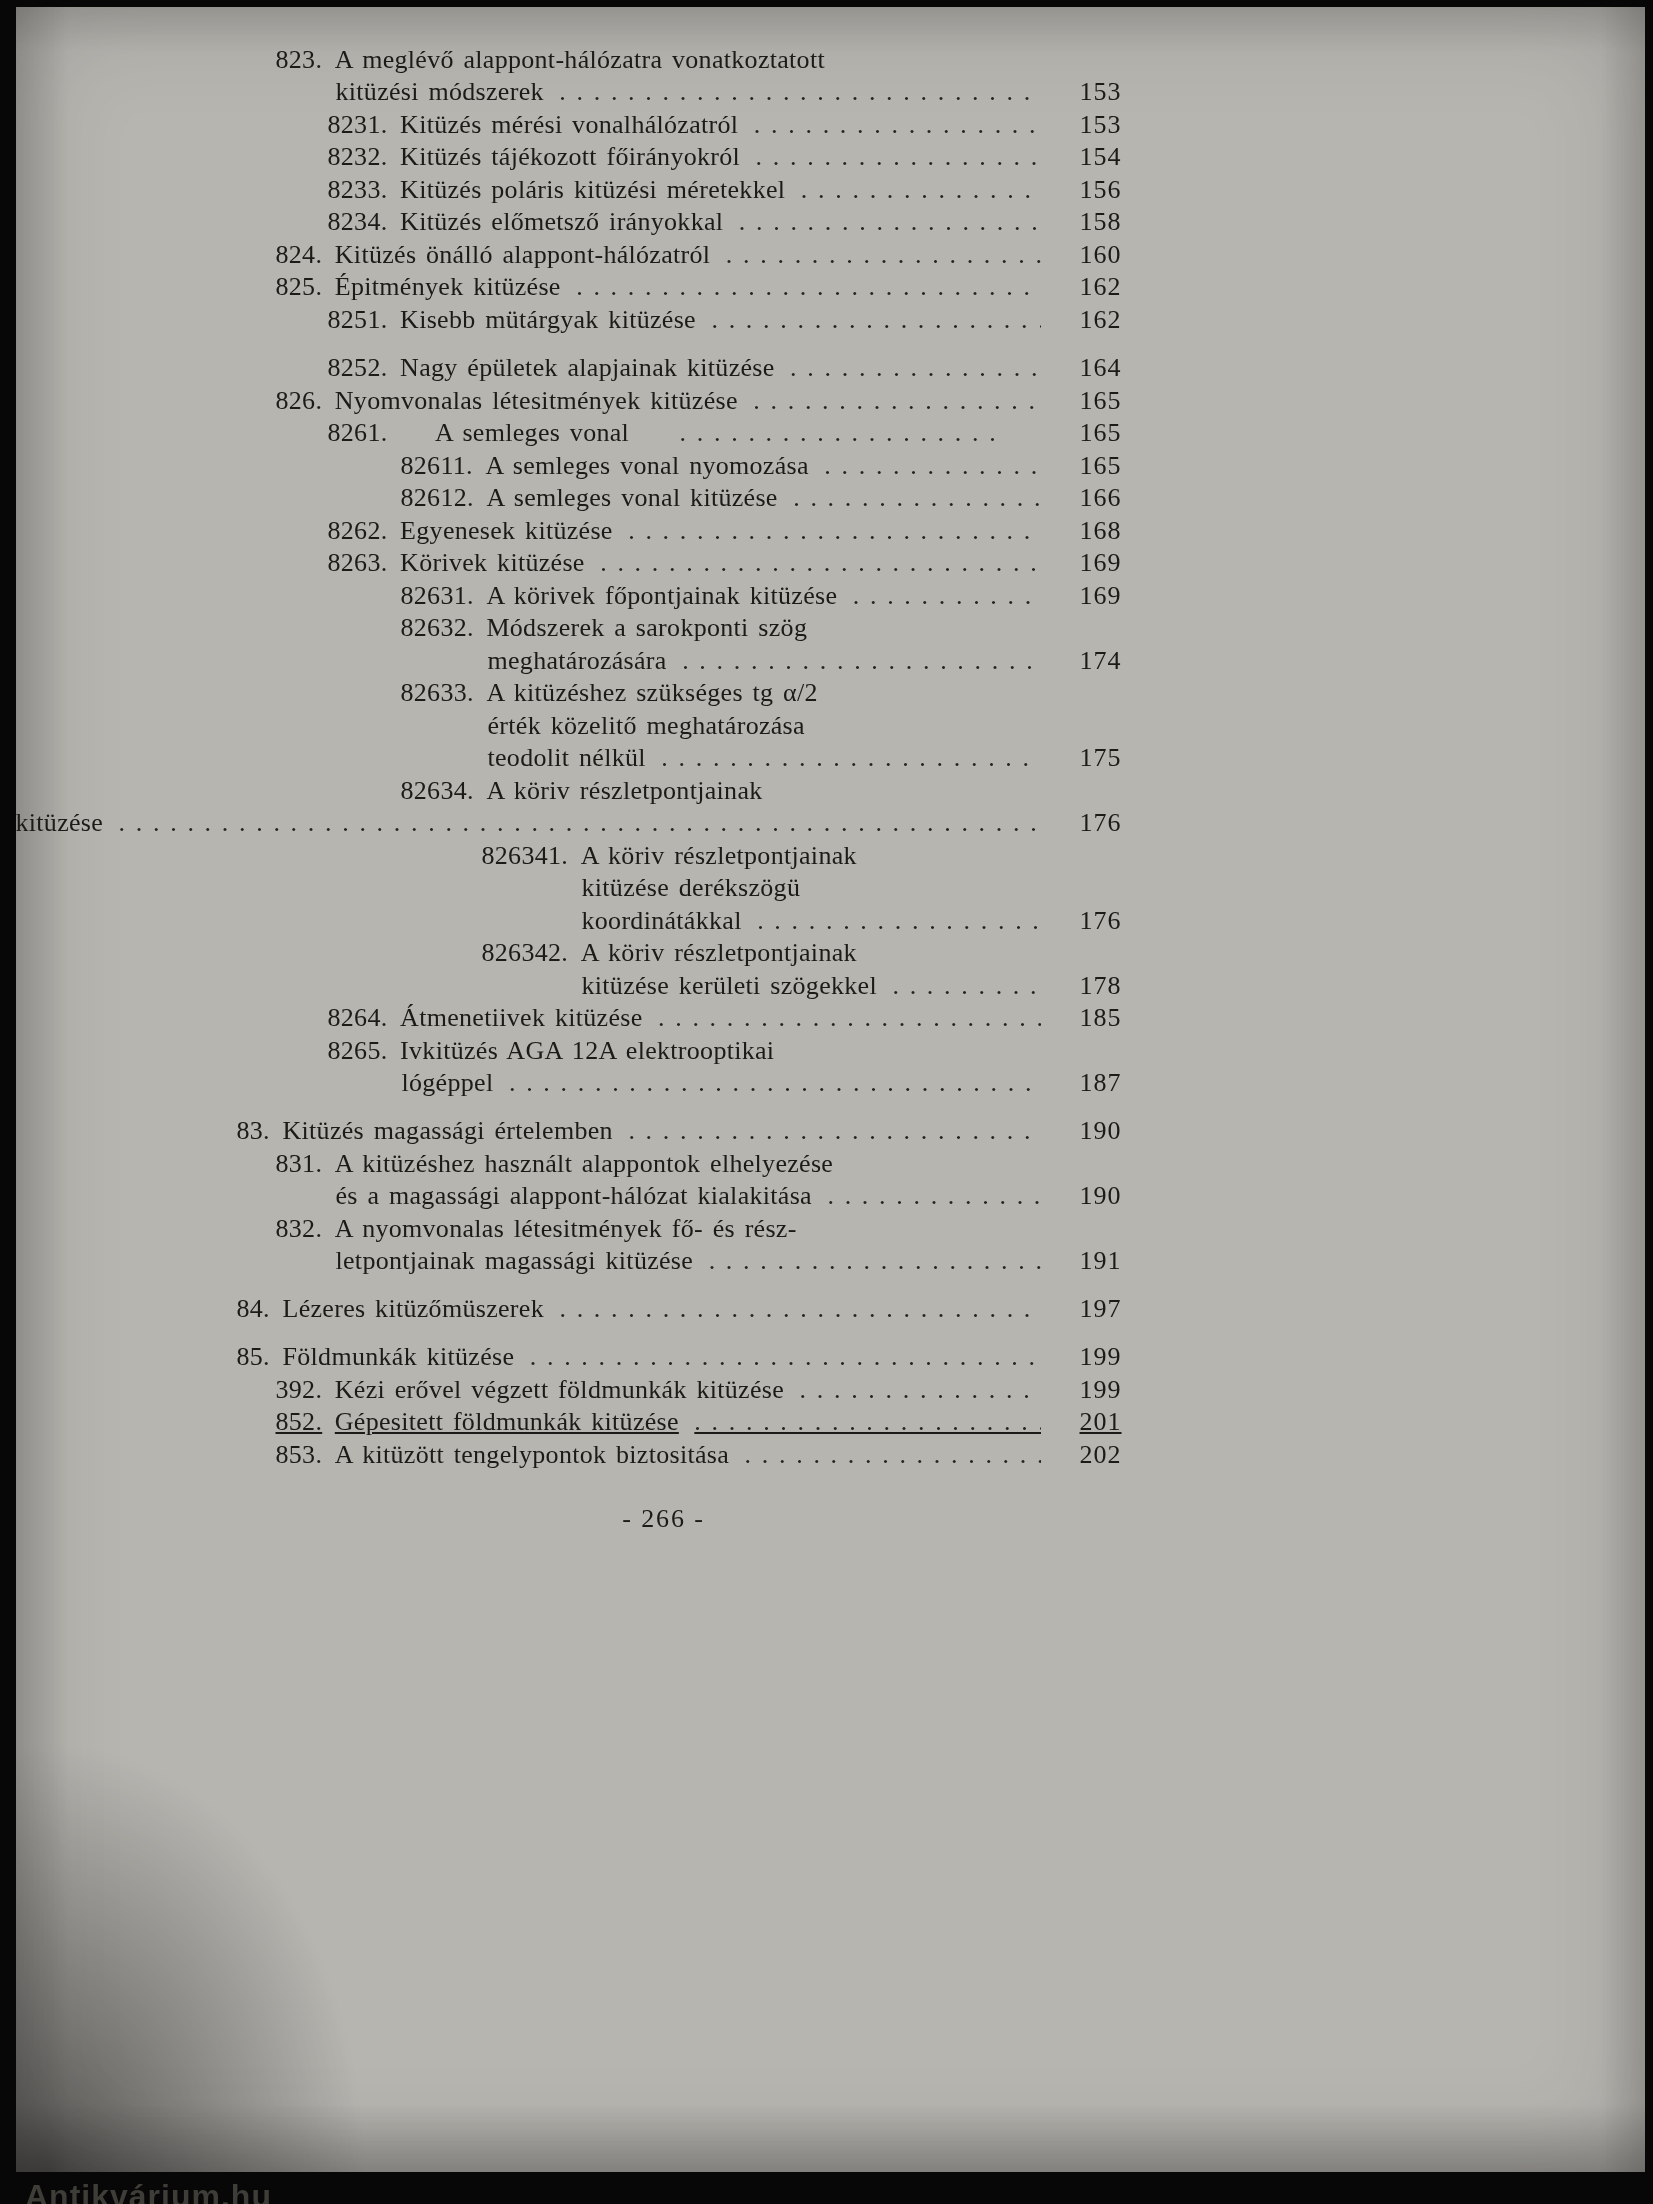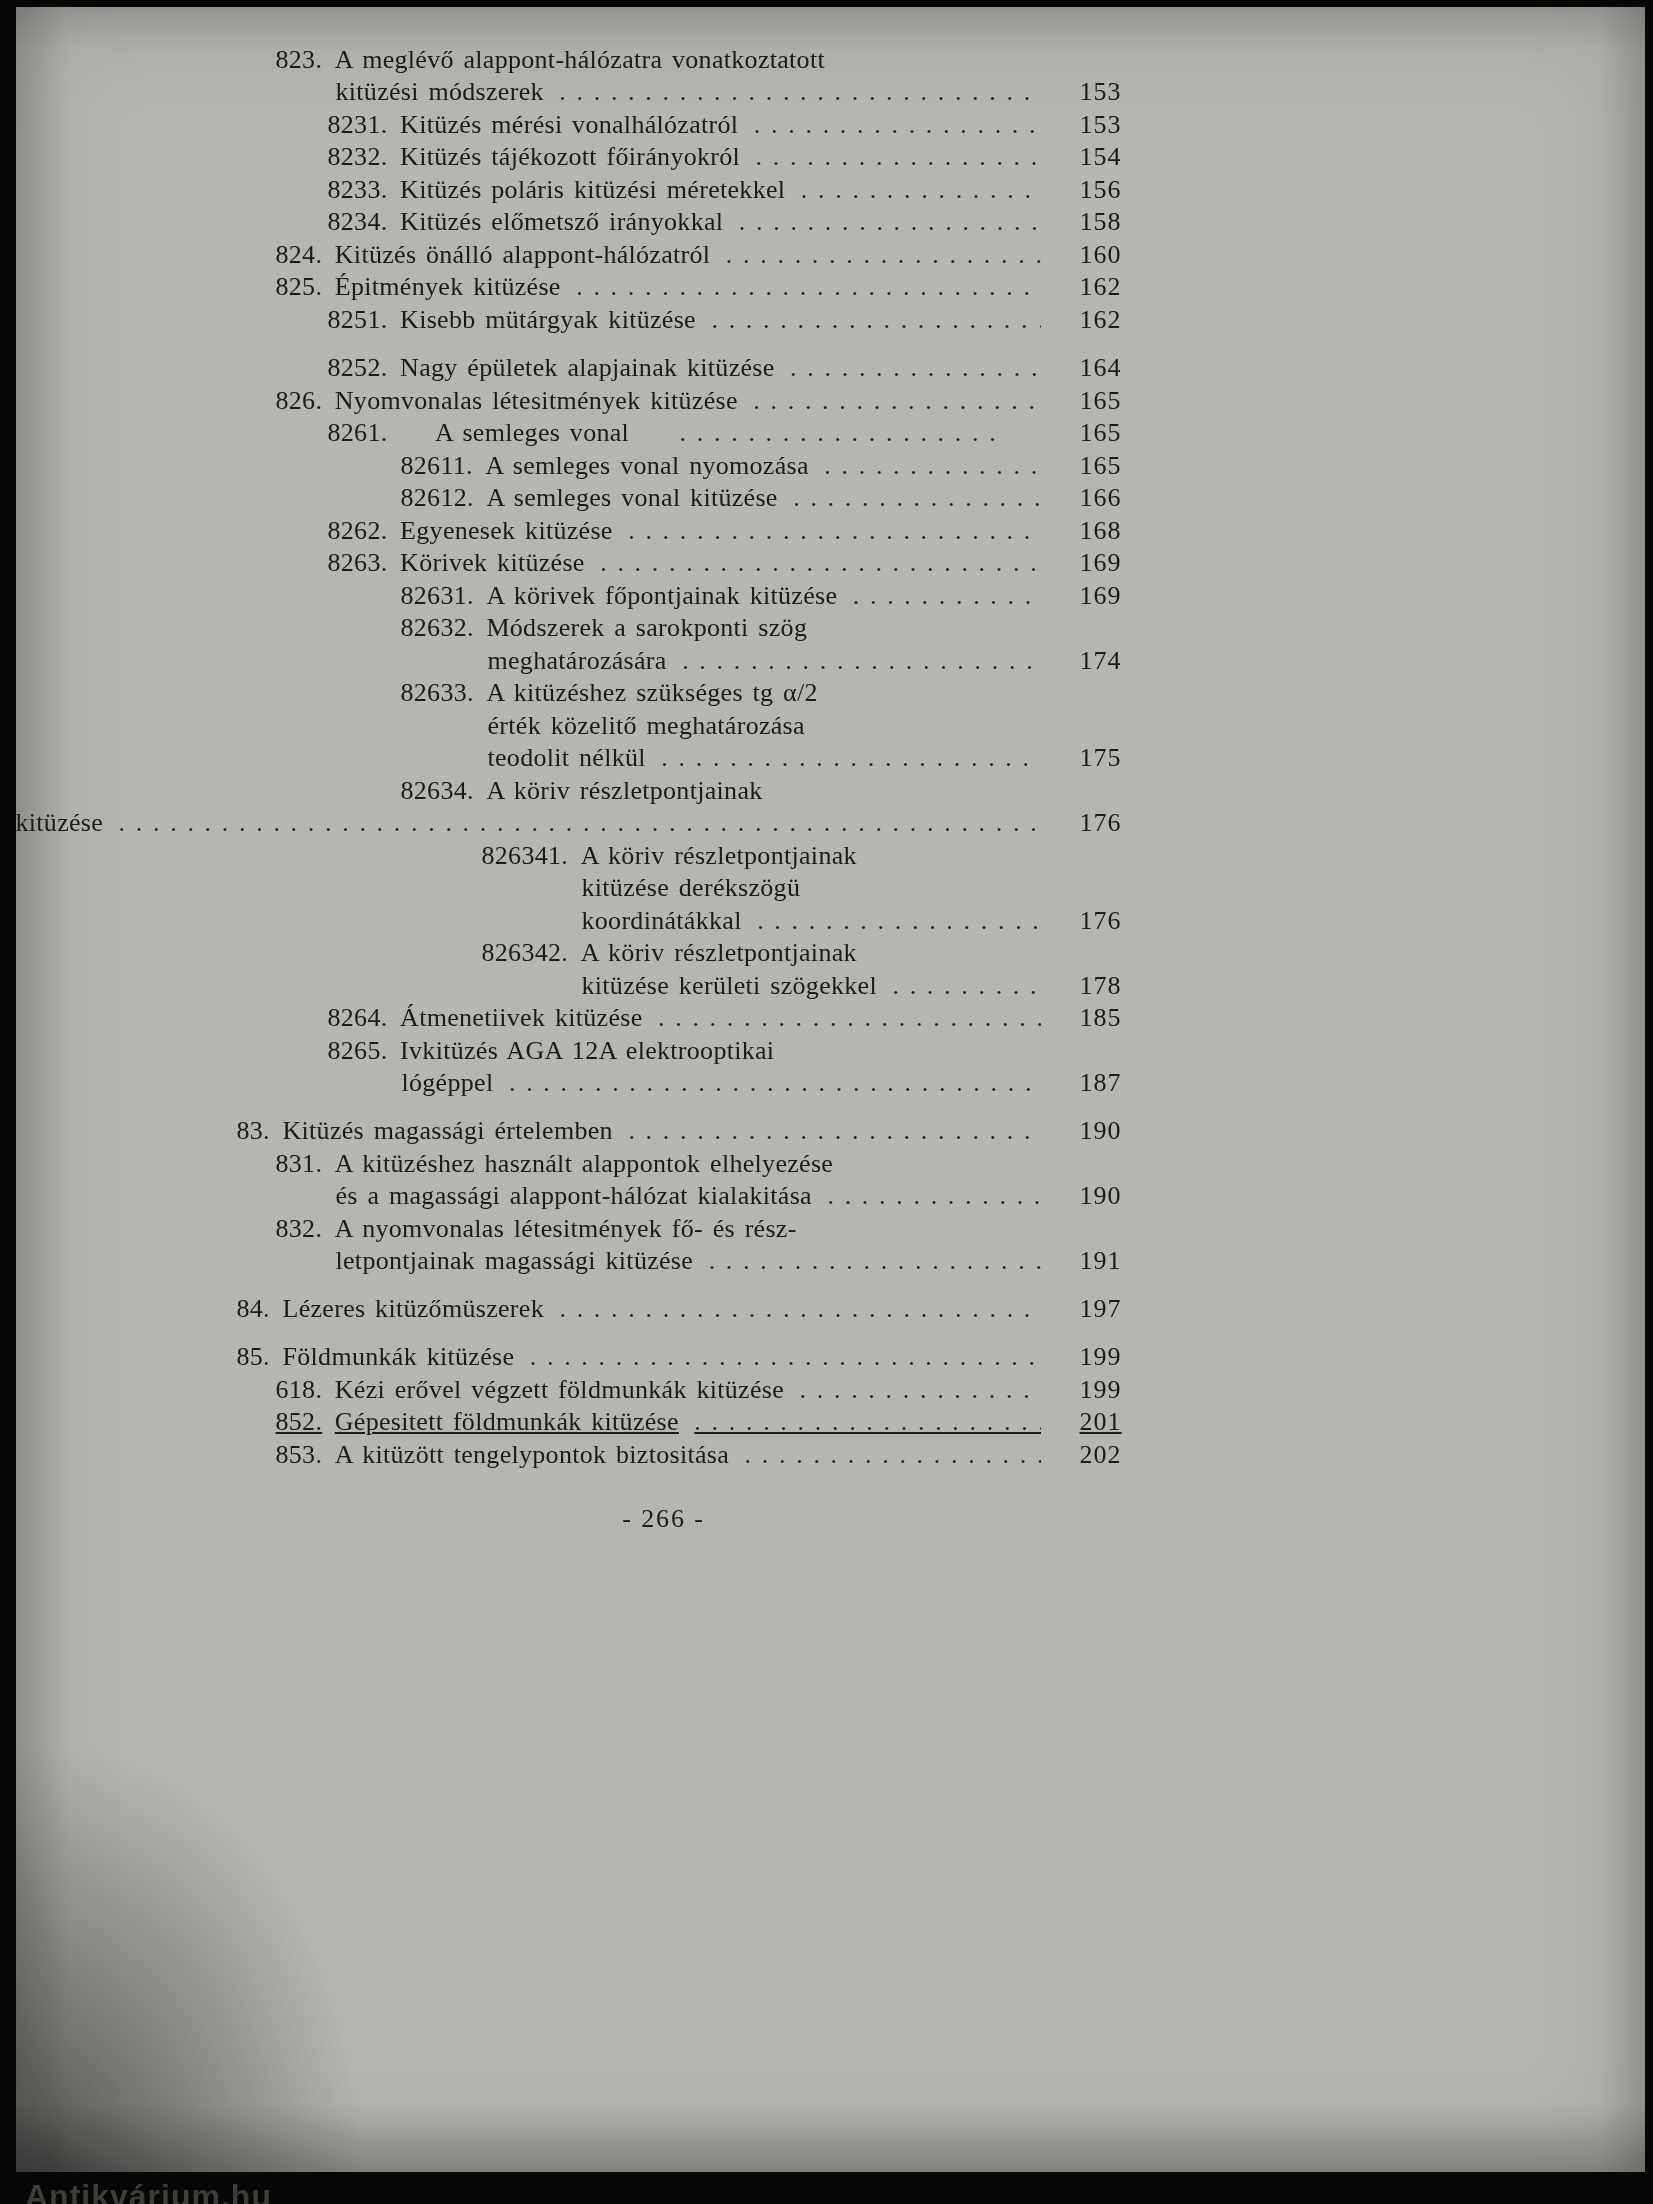--- a/index.html
+++ b/index.html
@@ -306,21 +306,21 @@
       <div class="entry toplevel">
         <div class="line" style="padding-left: 221px;">
           <span class="num">85.</span>
           <span class="ttl">Földmunkák kitüzése</span>
           <span class="leader"></span>
           <span class="pagenum">199</span>
         </div>
       </div>
       <div class="entry">
         <div class="line" style="padding-left: 260px;">
-          <span class="num">618.</span>
+          <span class="num">392.</span>
           <span class="ttl">Kézi erővel végzett földmunkák kitüzése</span>
           <span class="leader"></span>
           <span class="pagenum">199</span>
         </div>
       </div>
       <div class="entry">
         <div class="line" style="padding-left: 260px; text-decoration: underline;">
           <span class="num">852.</span>
           <span class="ttl">Gépesitett földmunkák kitüzése</span>
           <span class="leader"></span>

